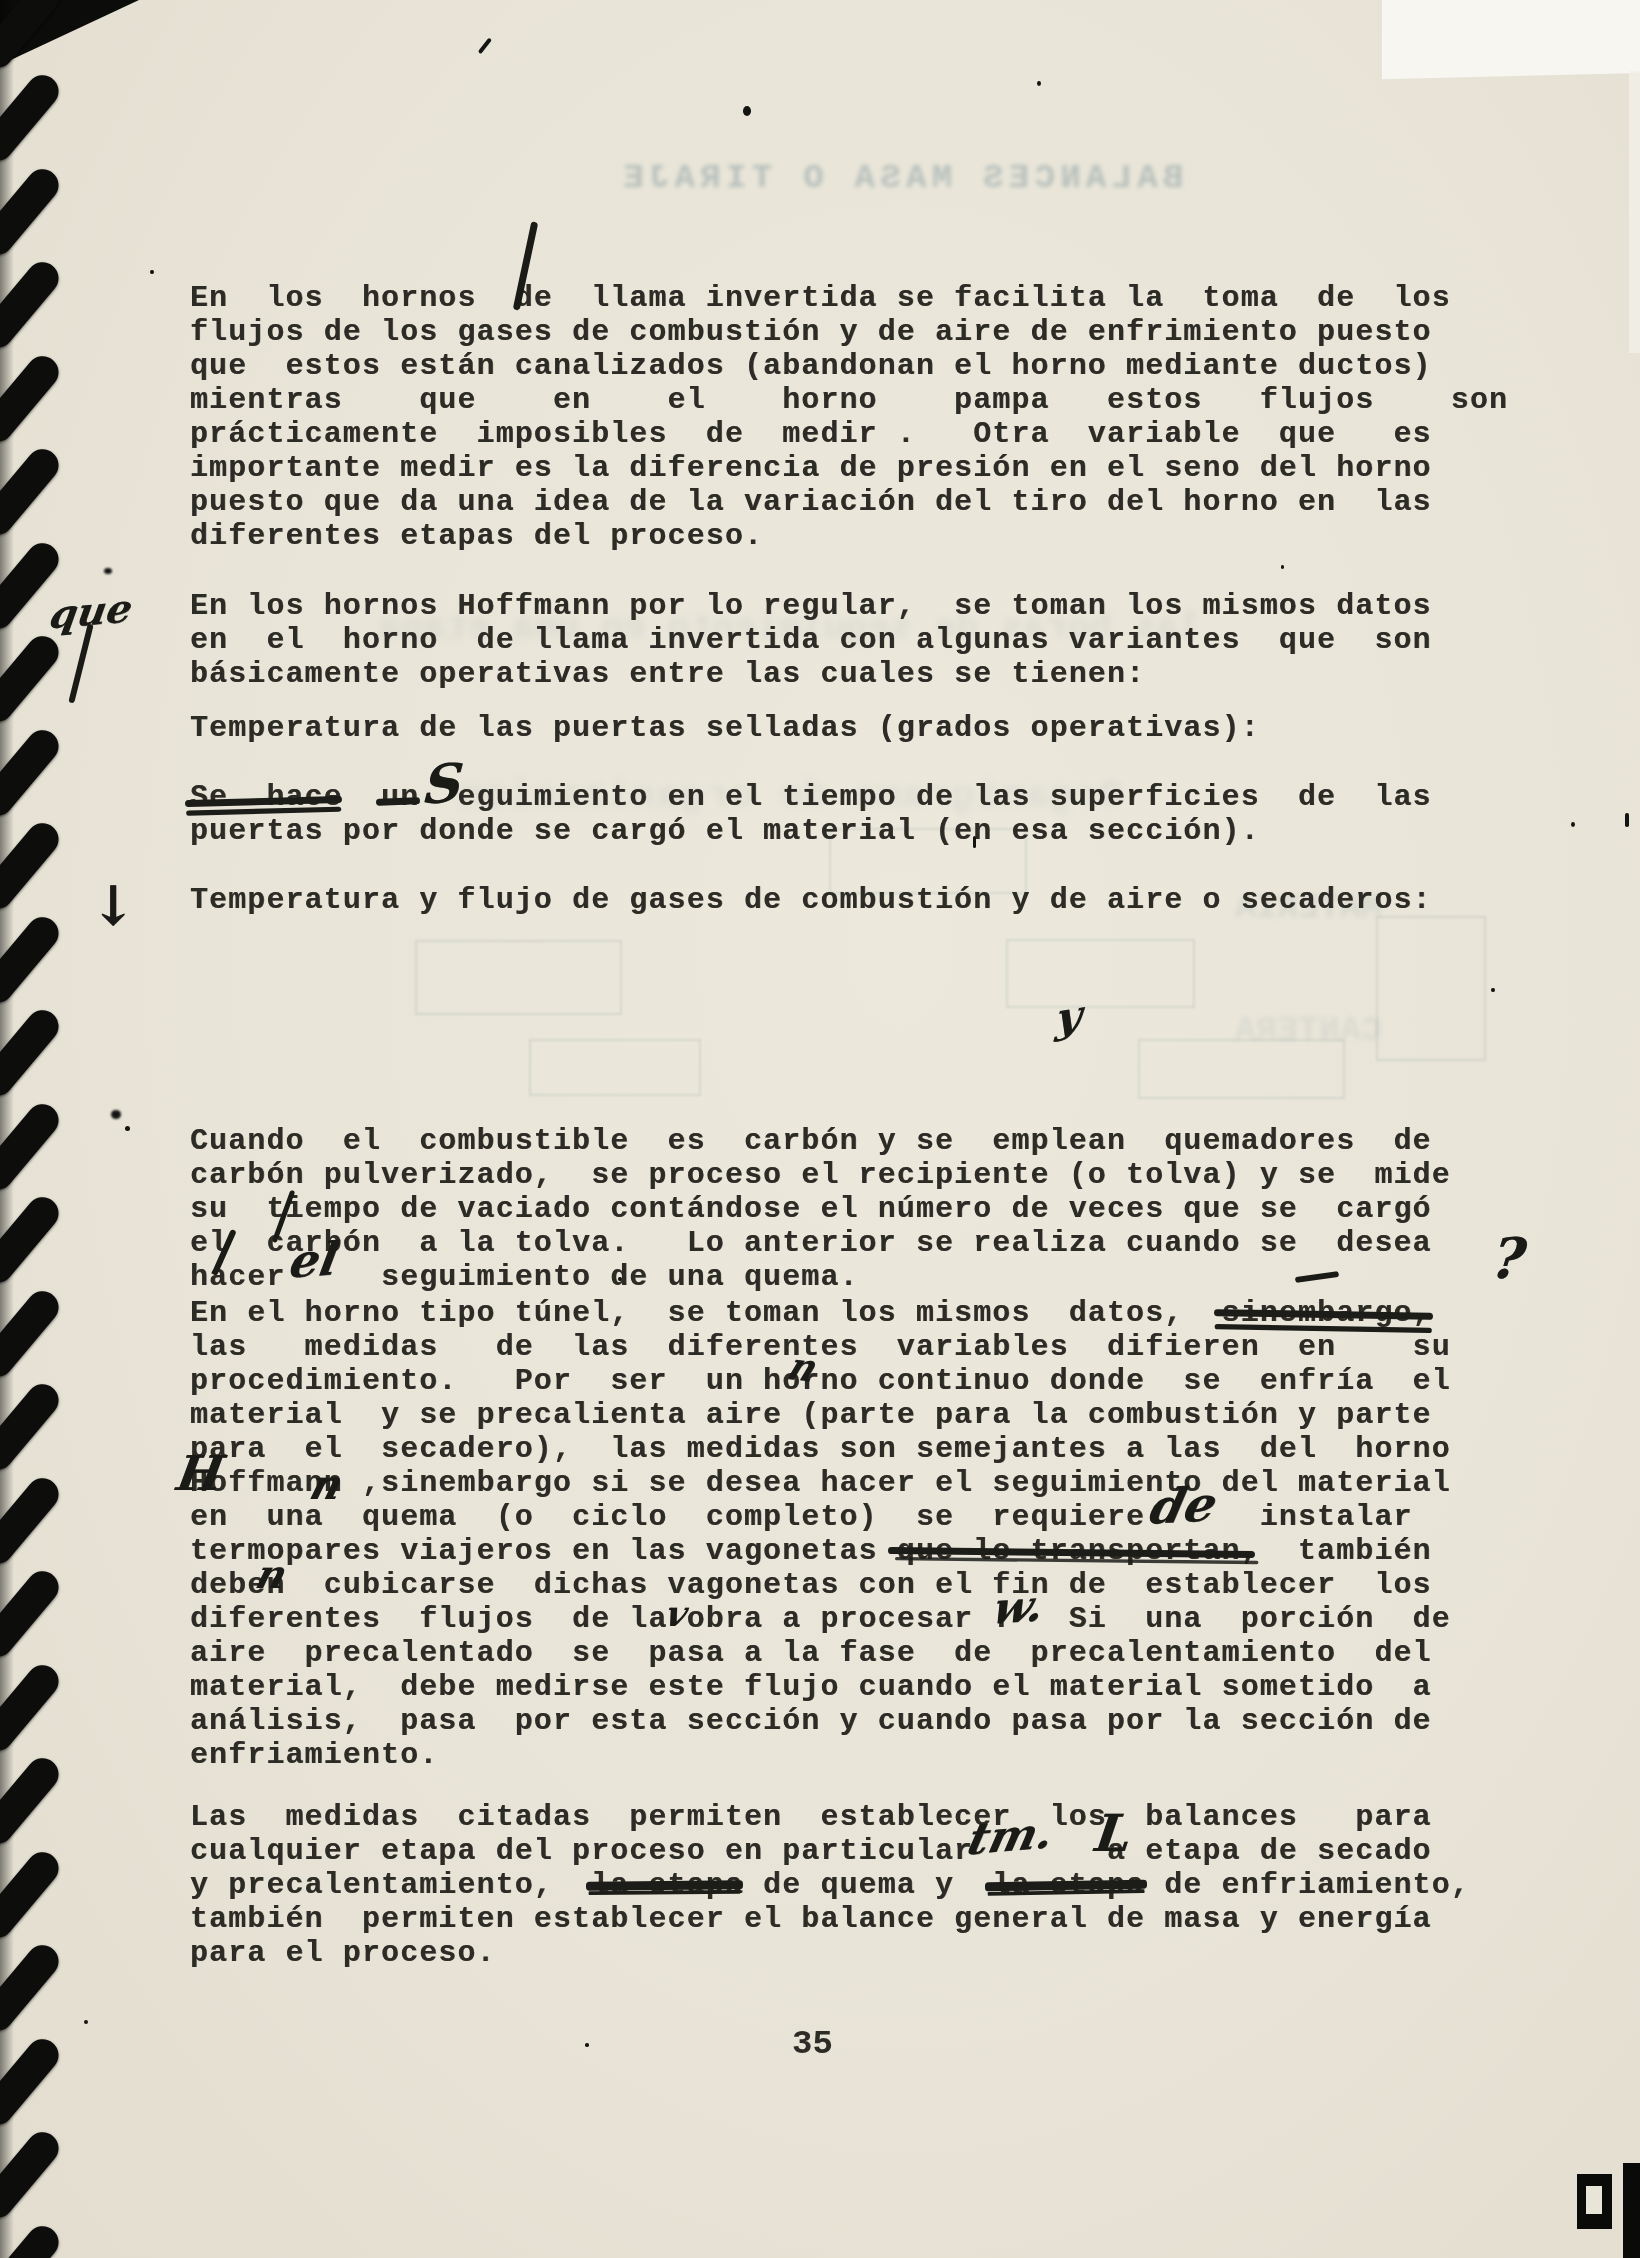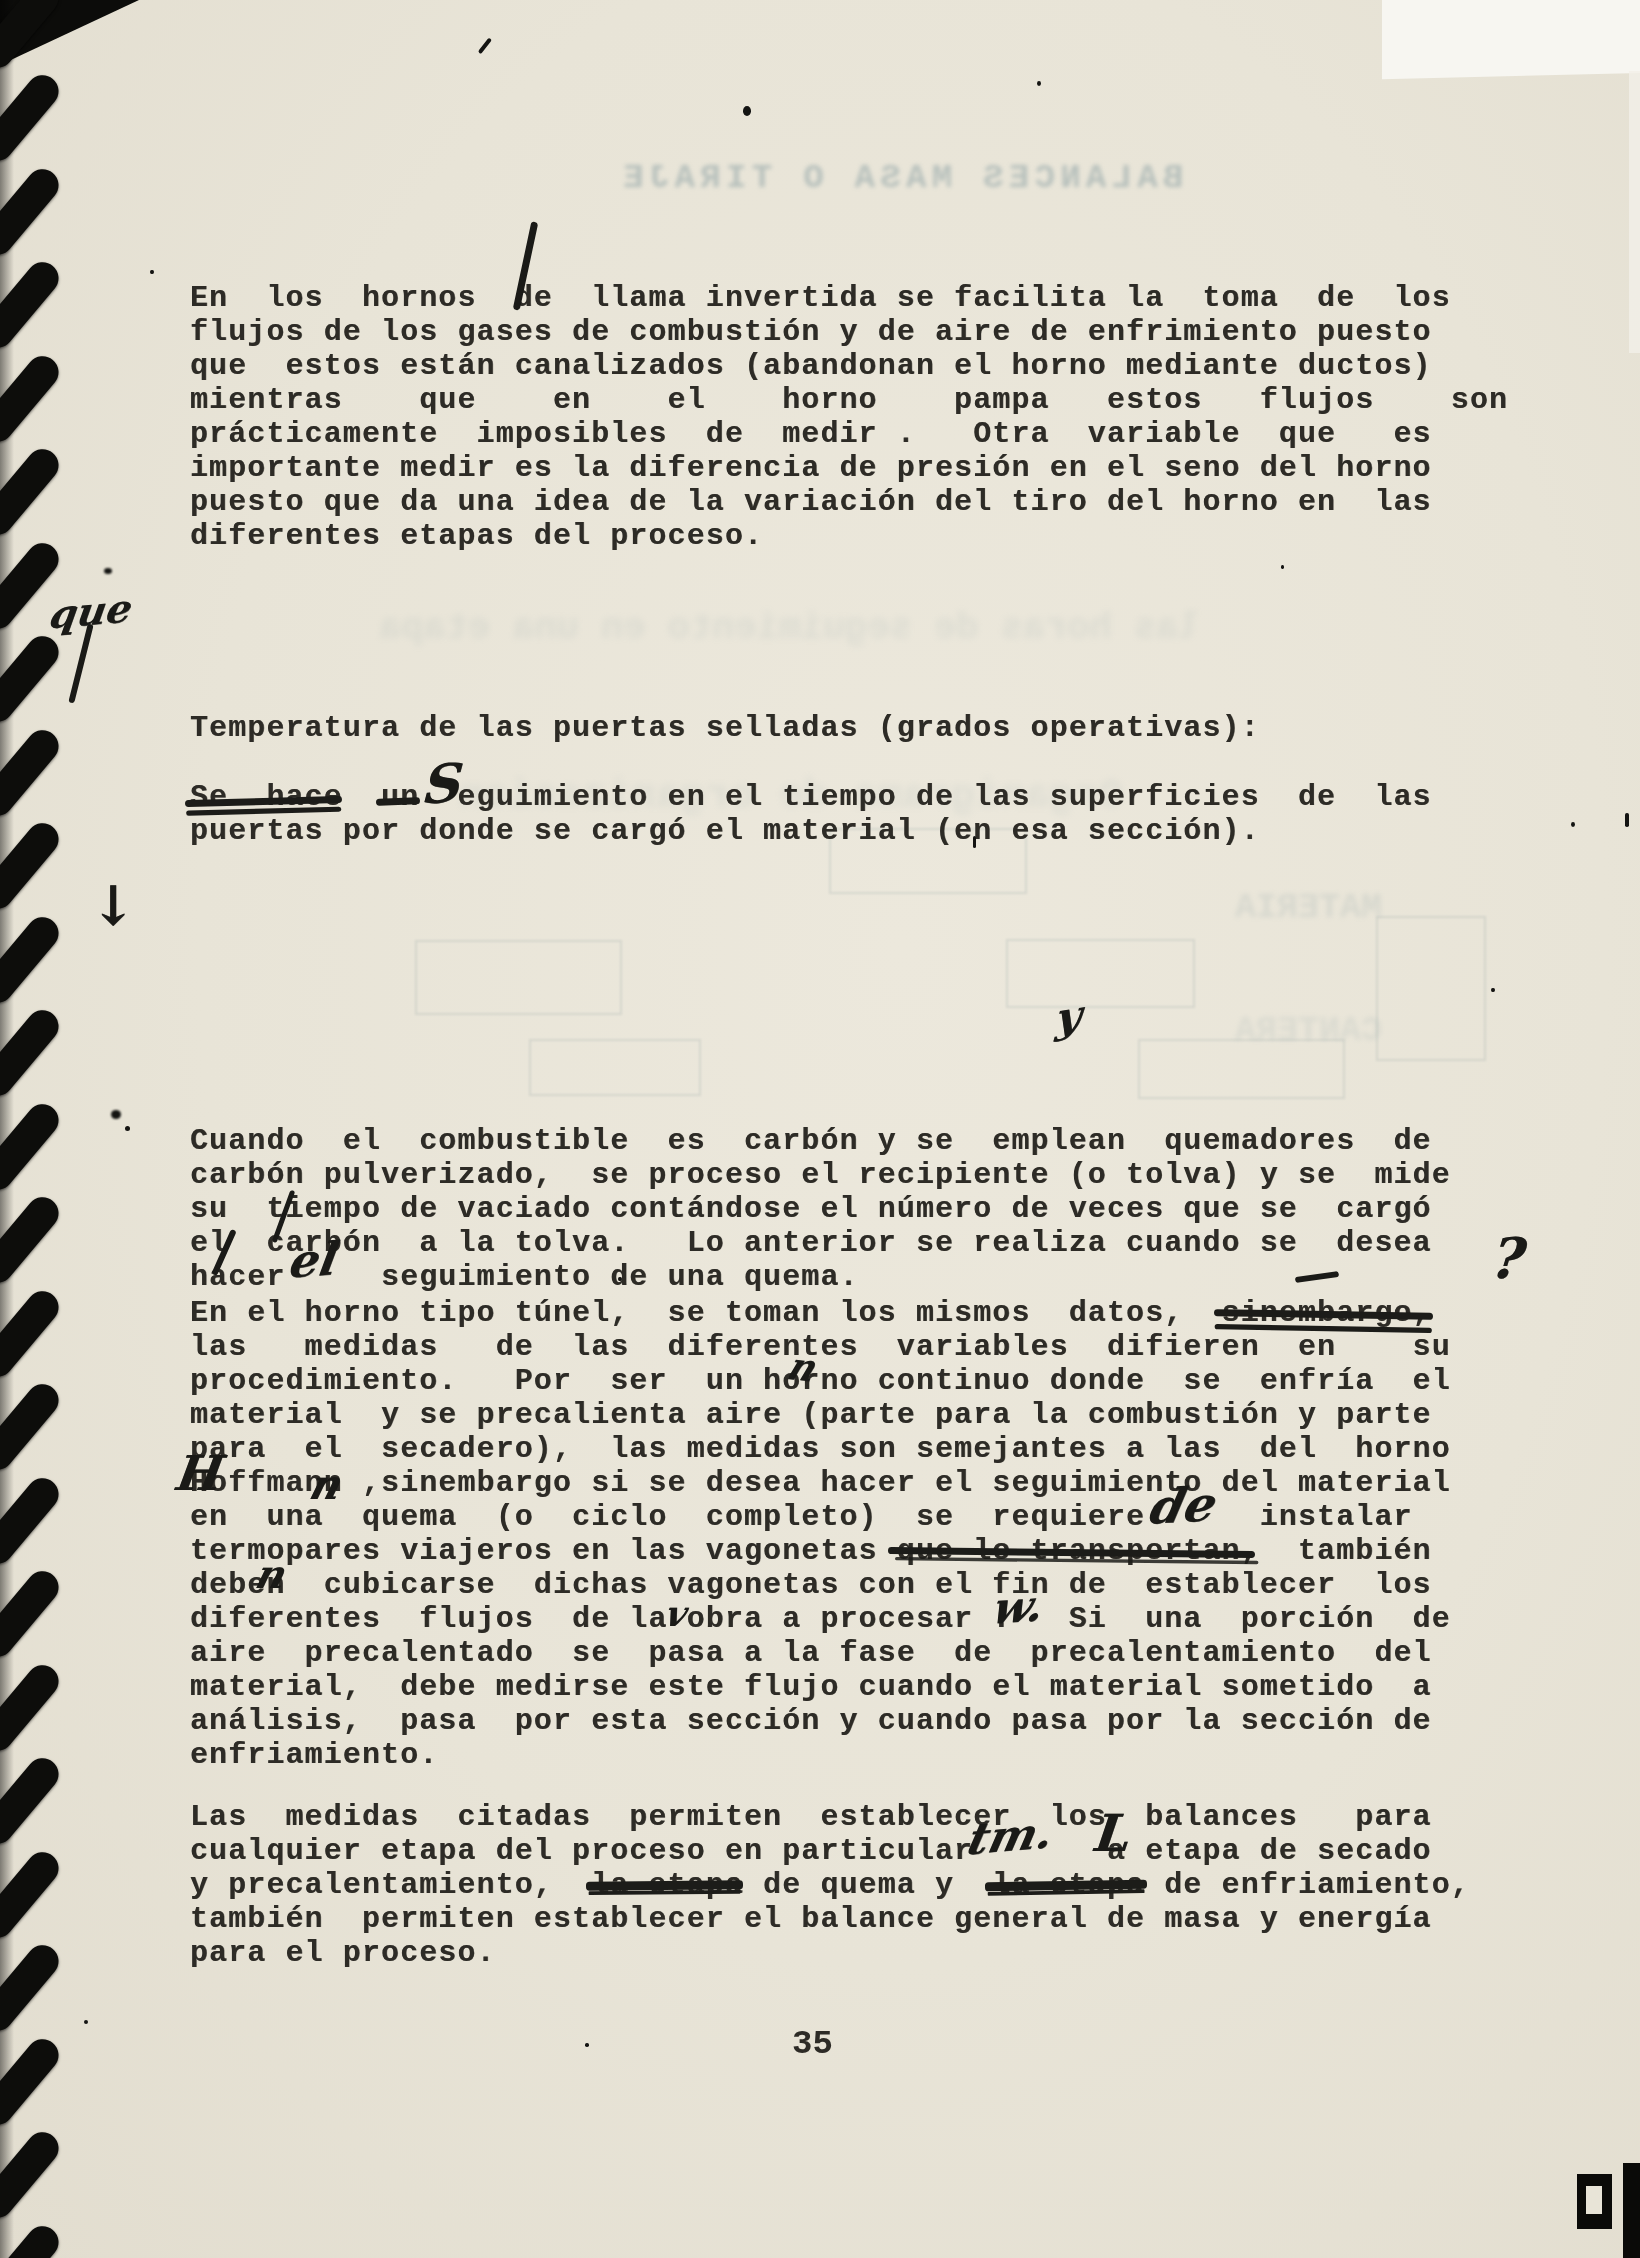--- a/index.html
+++ b/index.html
@@ -114,23 +114,27 @@
   <div class="gbox gb6"></div>
 
   <div class="para p1">En  los  hornos  de  llama invertida se facilita la  toma  de  los
 flujos de los gases de combustión y de aire de enfrimiento puesto
 que  estos están canalizados (abandonan el horno mediante ductos)
 mientras    que    en    el    horno    pampa   estos   flujos    son
 prácticamente  imposibles  de  medir .   Otra  variable  que   es
 importante medir es la diferencia de presión en el seno del horno
 puesto que da una idea de la variación del tiro del horno en  las
 diferentes etapas del proceso.</div>
+  <div class="para p2">En los hornos Hoffmann por lo regular,  se toman los mismos datos
+en  el  horno  de llama invertida con algunas variantes  que  son
+básicamente operativas entre las cuales se tienen:</div>
   <div class="para p3">Temperatura de las puertas selladas (grados operativas):</div>
   <div class="para p4">Se  hace  un  eguimiento en el tiempo de las superficies  de  las
 puertas por donde se cargó el material (en esa sección).</div>
+  <div class="para p5">Temperatura y flujo de gases de combustión y de aire o secaderos:</div>
   <div class="para p7">Cuando  el  combustible  es  carbón y se  emplean  quemadores  de
 carbón pulverizado,  se proceso el recipiente (o tolva) y se  mide
 su  tiempo de vaciado contándose el número de veces que se  cargó
 el  carbón  a la tolva.   Lo anterior se realiza cuando se  desea
 hacer     seguimiento de una quema.</div>
   <div class="para p8">En el horno tipo túnel,  se toman los mismos  datos,  sinembargo,
 las   medidas   de  las  diferentes  variables  difieren  en    su
 procedimiento.   Por  ser  un horno continuo donde  se  enfría  el
 material  y se precalienta aire (parte para la combustión y parte
 para  el  secadero),  las medidas son semejantes a las  del  horno

